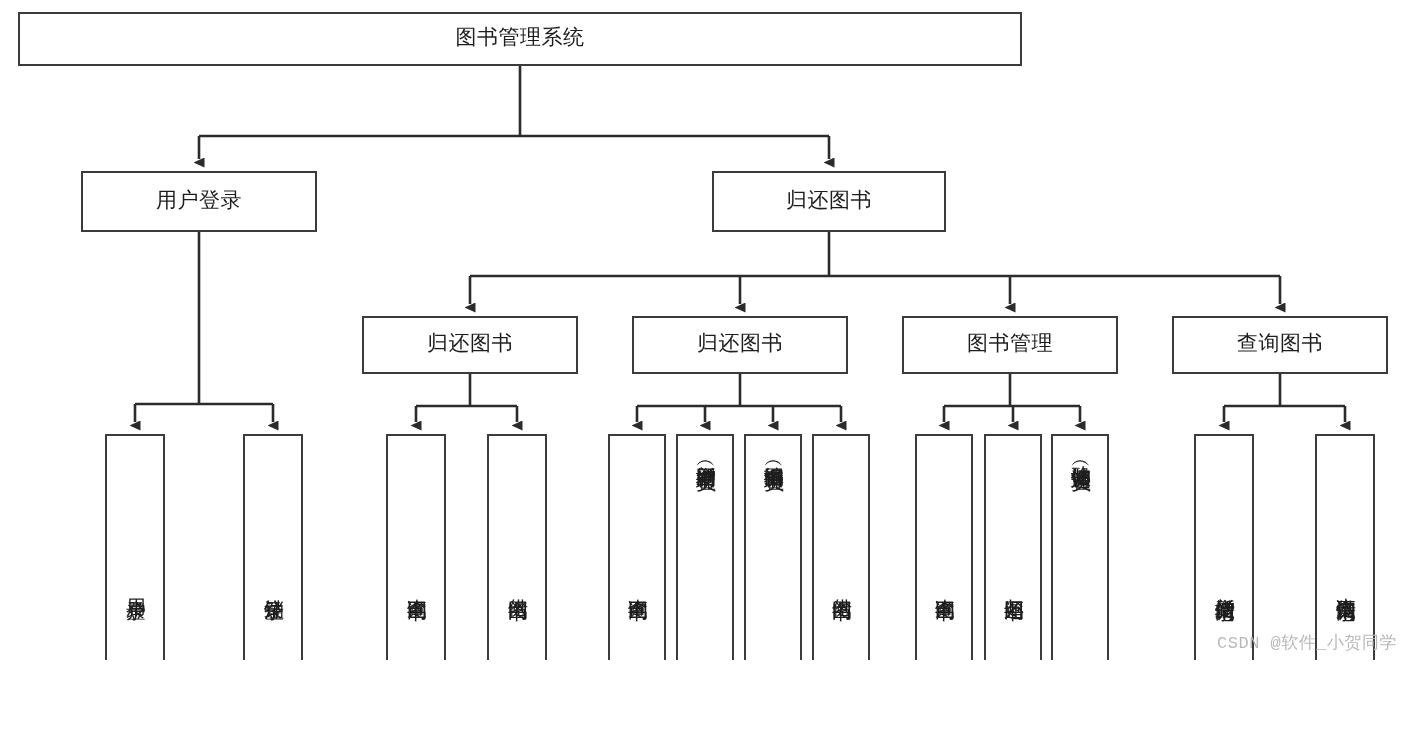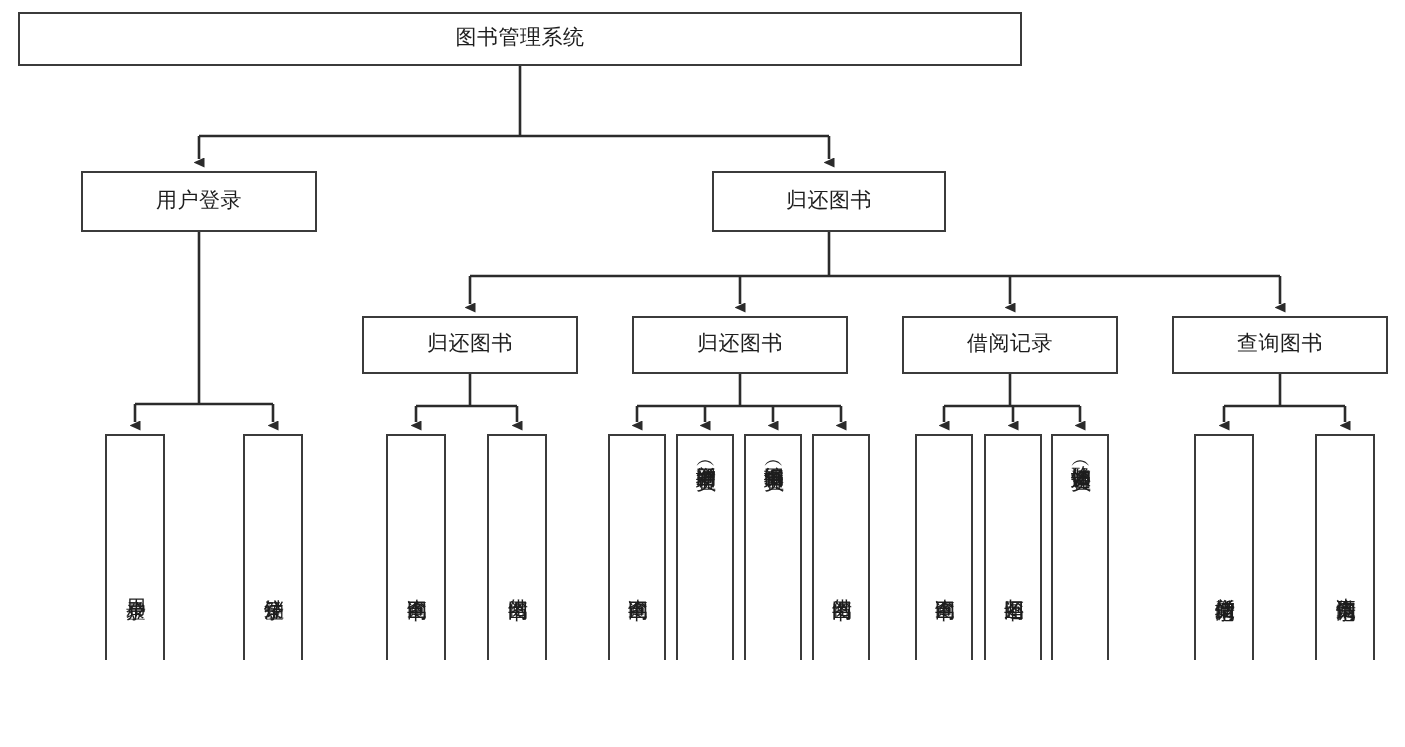--- a/index.html
+++ b/index.html
@@ -130,21 +130,21 @@
       <div class="node level1" style="left: 712px; top: 171px; width: 234px; height: 61px;">
         <span class="label">归还图书</span>
       </div>
       <div class="node level2" style="left: 362px; top: 316px; width: 216px; height: 58px;">
         <span class="label">归还图书</span>
       </div>
       <div class="node level2" style="left: 632px; top: 316px; width: 216px; height: 58px;">
         <span class="label">归还图书</span>
       </div>
       <div class="node level2" style="left: 902px; top: 316px; width: 216px; height: 58px;">
-        <span class="label">借阅记录</span>
+        <span class="label">图书管理</span>
       </div>
       <div class="node level2" style="left: 1172px; top: 316px; width: 216px; height: 58px;">
         <span class="label">查询图书</span>
       </div>
       <div class="node leaf centered" style="left: 105px; top: 434px; width: 60px; height: 301px;">
         <span class="label">用户登录</span>
       </div>
       <div class="node leaf centered" style="left: 243px; top: 434px; width: 60px; height: 301px;">
         <span class="label">注销登录</span>
       </div>
@@ -176,13 +176,14 @@
         <span class="label">确认归还（管理员）</span>
       </div>
       <div class="node leaf centered" style="left: 1194px; top: 434px; width: 60px; height: 301px;">
         <span class="label">新增借阅记录</span>
       </div>
       <div class="node leaf centered" style="left: 1315px; top: 434px; width: 60px; height: 301px;">
         <span class="label">查询借阅记录</span>
       </div>
     </div>
 
+  <div id="watermark">CSDN @软件_小贺同学</div>
 </div>
 
 </body></html>

